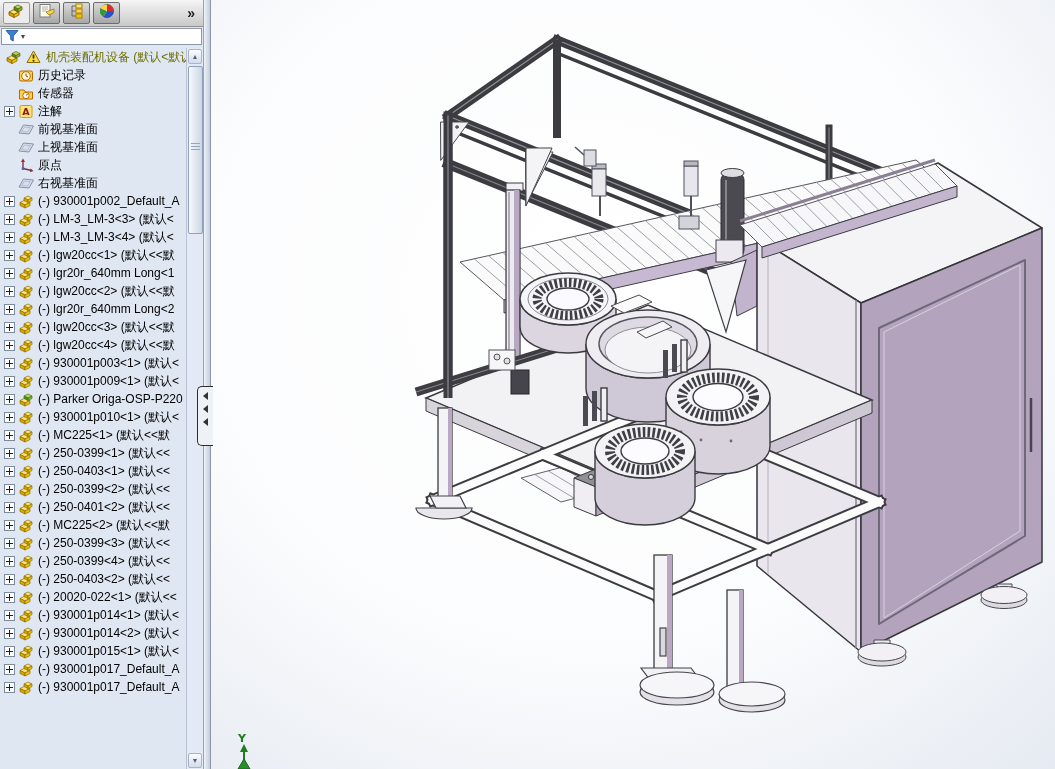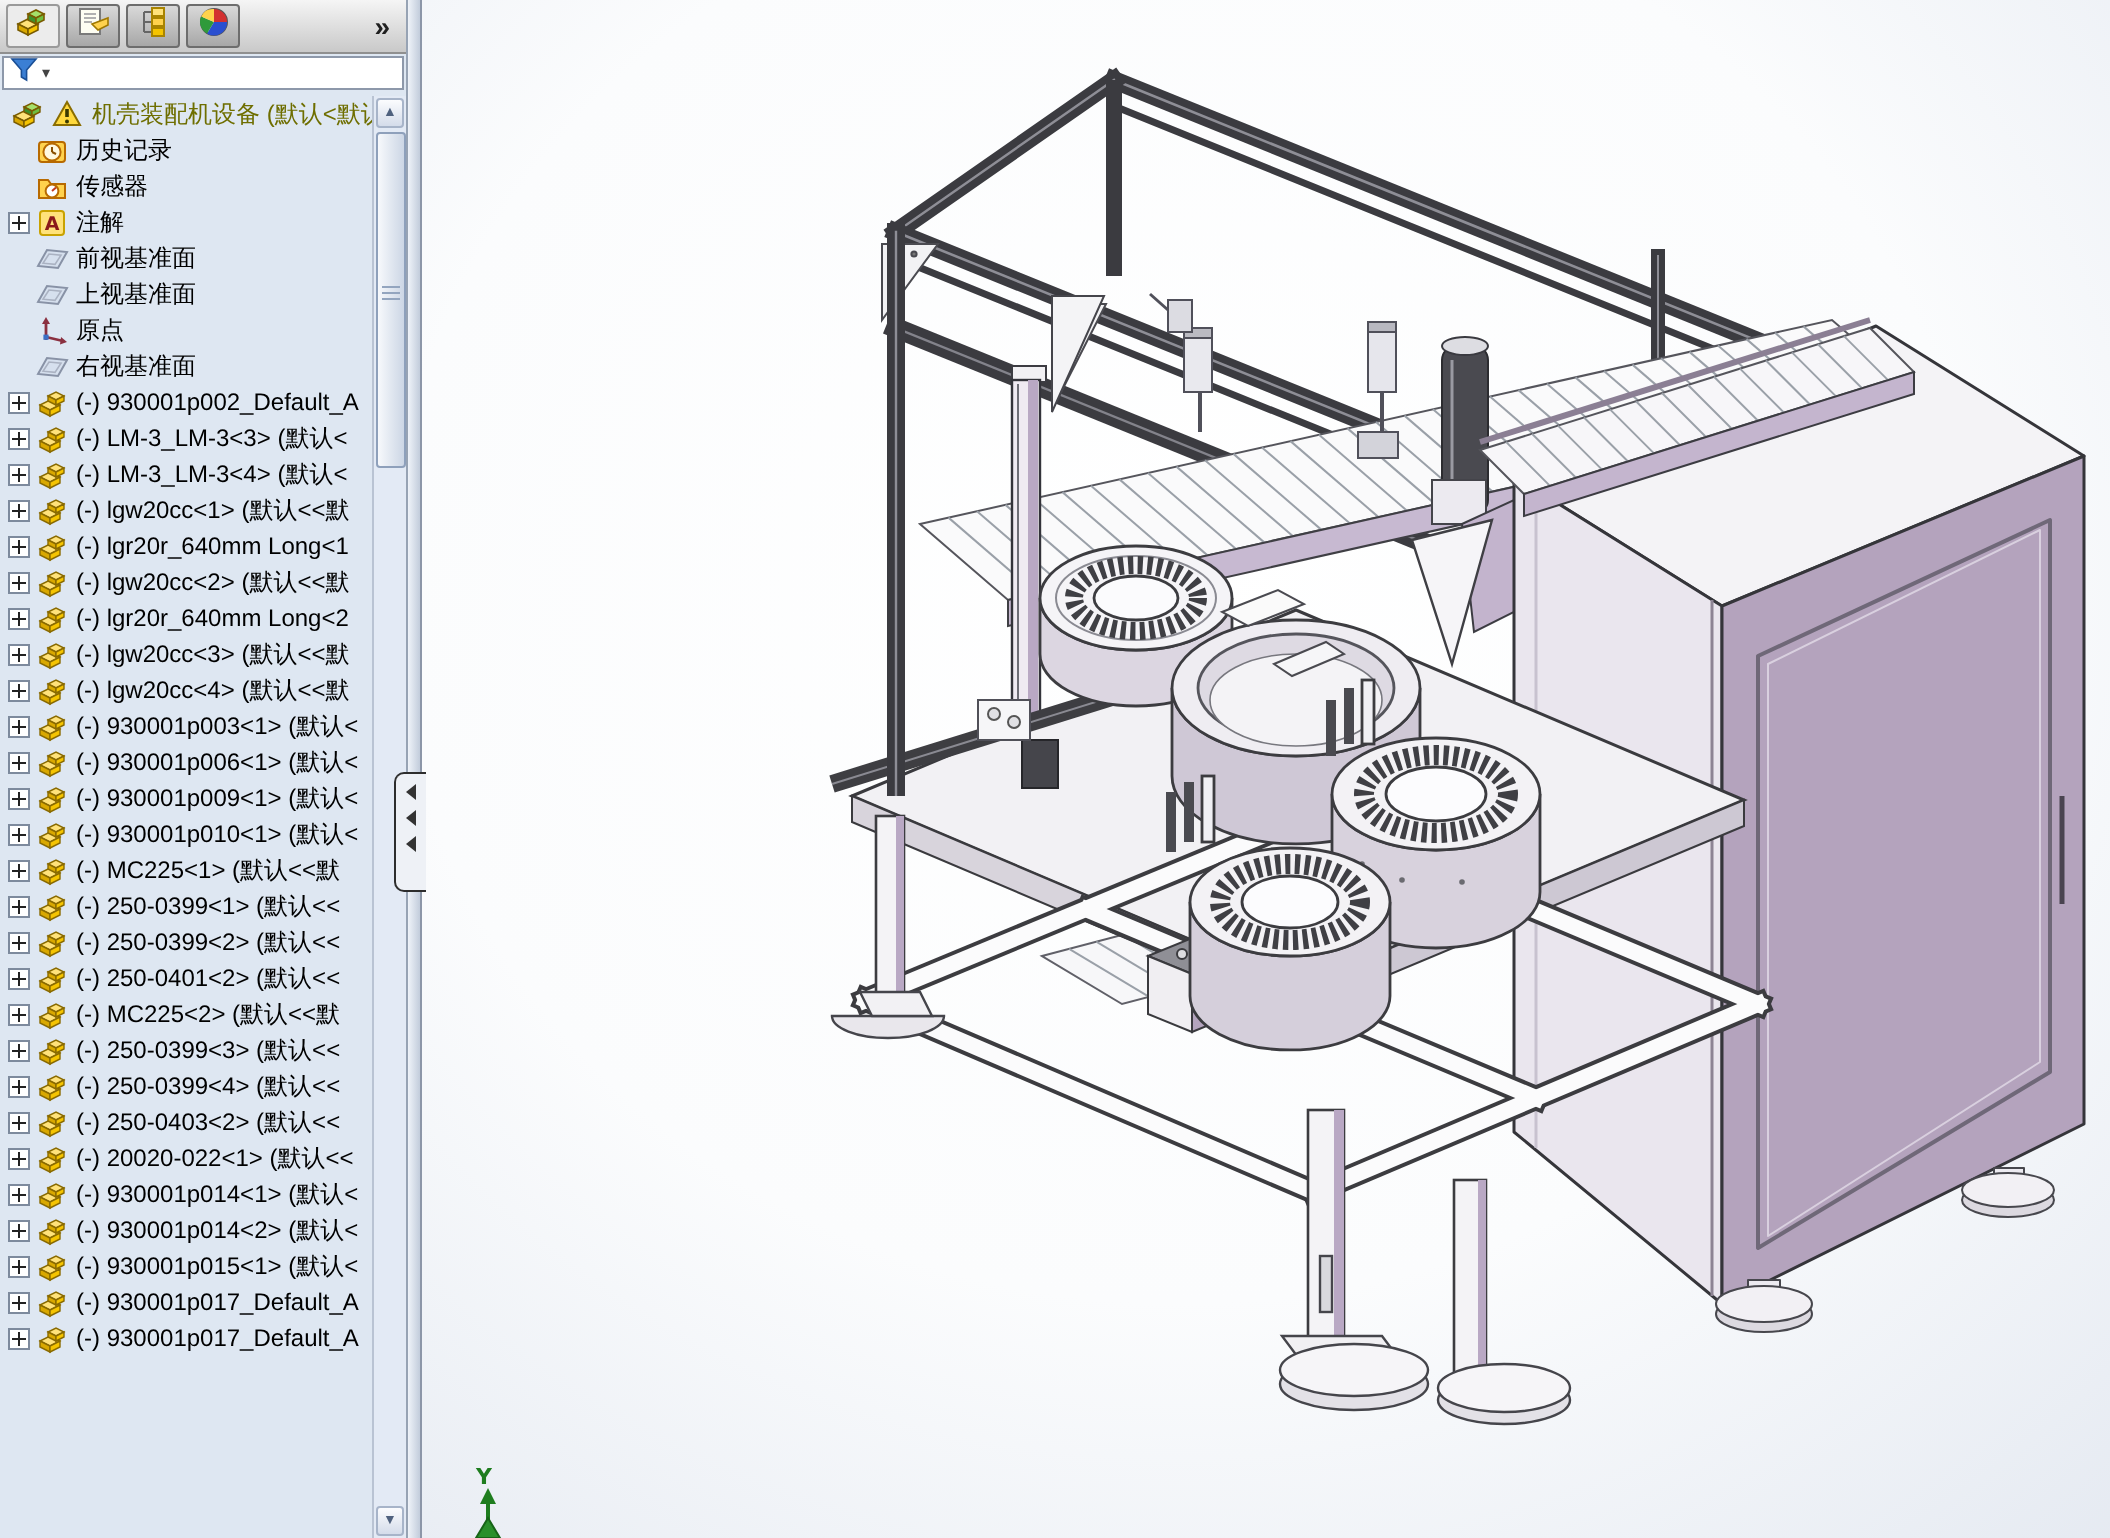--- a/index.html
+++ b/index.html
@@ -408,42 +408,42 @@
               <g stroke="#8a6b00" stroke-width="0.7">
                 <polygon points="2,8.5 7,6 12,8.5 7,11" fill="#ffe27a"></polygon>
                 <polygon points="2,8.5 2,11.5 7,14 7,11" fill="#d9a800"></polygon>
                 <polygon points="7,11 7,14 12,11.5 12,8.5" fill="#f5c400"></polygon>
                 <polygon points="6,4 10,2 14,4 10,6" fill="#ffe27a"></polygon>
                 <polygon points="6,4 6,6.5 10,8.5 10,6" fill="#d9a800"></polygon>
                 <polygon points="10,6 10,8.5 14,6.5 14,4" fill="#f5c400"></polygon>
               </g>
             </svg>
           </span>
-          <span class="row-label">(-) 930001p006&lt;1&gt; (默认&lt;</span>
-        </div>
-        <div class="tree-row">
-          <span class="expand-box"></span>
-          <span class="row-icon">
-            <svg width="17" height="15" viewBox="0 0 17 15">
-              <g stroke="#8a6b00" stroke-width="0.7">
-                <polygon points="2,8.5 7,6 12,8.5 7,11" fill="#ffe27a"></polygon>
-                <polygon points="2,8.5 2,11.5 7,14 7,11" fill="#d9a800"></polygon>
-                <polygon points="7,11 7,14 12,11.5 12,8.5" fill="#f5c400"></polygon>
-                <polygon points="6,4 10,2 14,4 10,6" fill="#ffe27a"></polygon>
-                <polygon points="6,4 6,6.5 10,8.5 10,6" fill="#d9a800"></polygon>
-                <polygon points="10,6 10,8.5 14,6.5 14,4" fill="#f5c400"></polygon>
-              </g>
-            </svg>
-          </span>
           <span class="row-label">(-) 930001p009&lt;1&gt; (默认&lt;</span>
         </div>
         <div class="tree-row">
           <span class="expand-box"></span>
           <span class="row-icon">
             <svg width="17" height="15" viewBox="0 0 17 15">
+              <g stroke="#5a6b00" stroke-width="0.7">
+                <polygon points="2,8.5 7,6 12,8.5 7,11" fill="#ffe27a" stroke="#8a6b00"></polygon>
+                <polygon points="2,8.5 2,11.5 7,14 7,11" fill="#d9a800" stroke="#8a6b00"></polygon>
+                <polygon points="7,11 7,14 12,11.5 12,8.5" fill="#f5c400" stroke="#8a6b00"></polygon>
+                <polygon points="6,4 10,2 14,4 10,6" fill="#a5e06a"></polygon>
+                <polygon points="6,4 6,6.5 10,8.5 10,6" fill="#3f8f2a"></polygon>
+                <polygon points="10,6 10,8.5 14,6.5 14,4" fill="#6fbf3f"></polygon>
+              </g>
+            </svg>
+          </span>
+          <span class="row-label">(-) Parker Origa-OSP-P220</span>
+        </div>
+        <div class="tree-row">
+          <span class="expand-box"></span>
+          <span class="row-icon">
+            <svg width="17" height="15" viewBox="0 0 17 15">
               <g stroke="#8a6b00" stroke-width="0.7">
                 <polygon points="2,8.5 7,6 12,8.5 7,11" fill="#ffe27a"></polygon>
                 <polygon points="2,8.5 2,11.5 7,14 7,11" fill="#d9a800"></polygon>
                 <polygon points="7,11 7,14 12,11.5 12,8.5" fill="#f5c400"></polygon>
                 <polygon points="6,4 10,2 14,4 10,6" fill="#ffe27a"></polygon>
                 <polygon points="6,4 6,6.5 10,8.5 10,6" fill="#d9a800"></polygon>
                 <polygon points="10,6 10,8.5 14,6.5 14,4" fill="#f5c400"></polygon>
               </g>
             </svg>
           </span>
@@ -473,20 +473,36 @@
                 <polygon points="2,8.5 7,6 12,8.5 7,11" fill="#ffe27a"></polygon>
                 <polygon points="2,8.5 2,11.5 7,14 7,11" fill="#d9a800"></polygon>
                 <polygon points="7,11 7,14 12,11.5 12,8.5" fill="#f5c400"></polygon>
                 <polygon points="6,4 10,2 14,4 10,6" fill="#ffe27a"></polygon>
                 <polygon points="6,4 6,6.5 10,8.5 10,6" fill="#d9a800"></polygon>
                 <polygon points="10,6 10,8.5 14,6.5 14,4" fill="#f5c400"></polygon>
               </g>
             </svg>
           </span>
           <span class="row-label">(-) 250-0399&lt;1&gt; (默认&lt;&lt;</span>
+        </div>
+        <div class="tree-row">
+          <span class="expand-box"></span>
+          <span class="row-icon">
+            <svg width="17" height="15" viewBox="0 0 17 15">
+              <g stroke="#8a6b00" stroke-width="0.7">
+                <polygon points="2,8.5 7,6 12,8.5 7,11" fill="#ffe27a"></polygon>
+                <polygon points="2,8.5 2,11.5 7,14 7,11" fill="#d9a800"></polygon>
+                <polygon points="7,11 7,14 12,11.5 12,8.5" fill="#f5c400"></polygon>
+                <polygon points="6,4 10,2 14,4 10,6" fill="#ffe27a"></polygon>
+                <polygon points="6,4 6,6.5 10,8.5 10,6" fill="#d9a800"></polygon>
+                <polygon points="10,6 10,8.5 14,6.5 14,4" fill="#f5c400"></polygon>
+              </g>
+            </svg>
+          </span>
+          <span class="row-label">(-) 250-0403&lt;1&gt; (默认&lt;&lt;</span>
         </div>
         <div class="tree-row">
           <span class="expand-box"></span>
           <span class="row-icon">
             <svg width="17" height="15" viewBox="0 0 17 15">
               <g stroke="#8a6b00" stroke-width="0.7">
                 <polygon points="2,8.5 7,6 12,8.5 7,11" fill="#ffe27a"></polygon>
                 <polygon points="2,8.5 2,11.5 7,14 7,11" fill="#d9a800"></polygon>
                 <polygon points="7,11 7,14 12,11.5 12,8.5" fill="#f5c400"></polygon>
                 <polygon points="6,4 10,2 14,4 10,6" fill="#ffe27a"></polygon>

